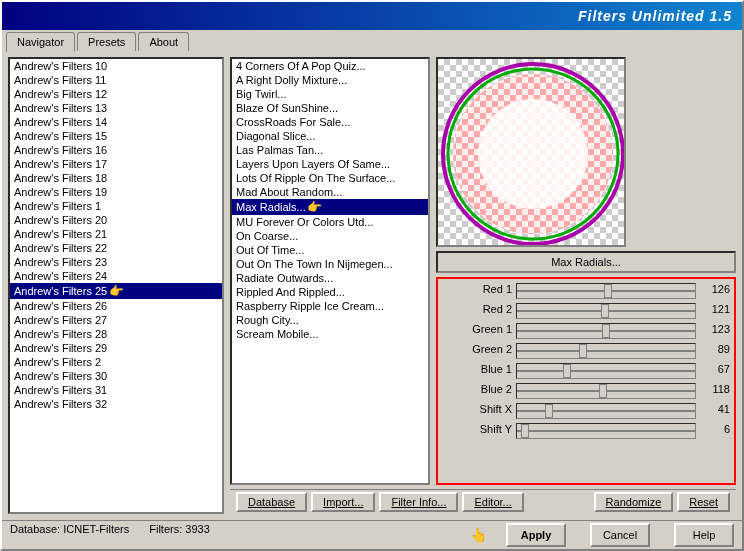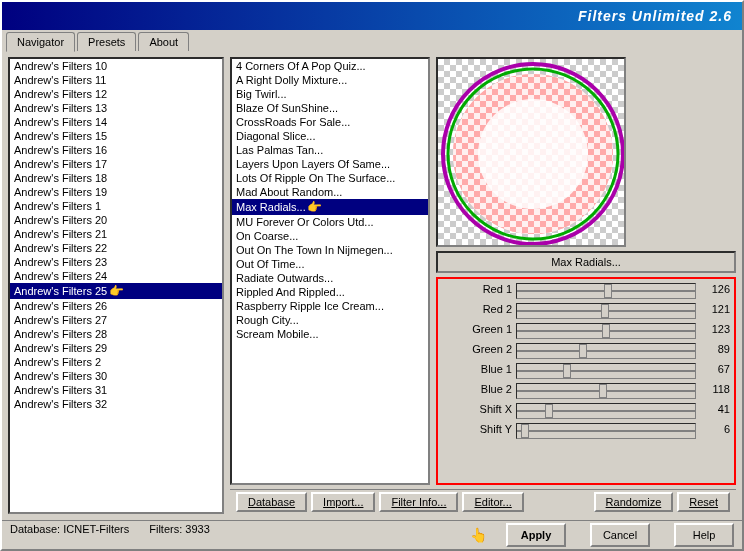--- a/index.html
+++ b/index.html
@@ -311,21 +311,21 @@
       background-size: 12px 12px;
       background-position: 0 0, 0 6px, 6px -6px, -6px 0px;
     }
   </style>
 </head>
 <body>
 
 <div class="window">
 
   <div class="title-bar">
-    <span class="title-bar-text">Filters Unlimited 2.6</span>
+    <span class="title-bar-text">Filters Unlimited 1.5</span>
   </div>
 
   <div class="tab-bar">
     <div class="tab active">
       <span>Navigator</span>
     </div>
     <div class="tab">
       <span>Presets</span>
     </div>
     <div class="tab">
@@ -384,22 +384,22 @@
               <div class="list-item">Las Palmas Tan...</div>
               <div class="list-item">Layers Upon Layers Of Same...</div>
               <div class="list-item">Lots Of Ripple On The Surface...</div>
               <div class="list-item">Mad About Random...</div>
               <div class="list-item selected" style="background: rgb(0, 0, 128); color: rgb(255, 255, 255);">
                 <span>Max Radials...</span> 
                 <span class="arrow-icon" style="color:#d4a017;">👉</span>
               </div>
               <div class="list-item">MU Forever Or Colors Utd...</div>
               <div class="list-item">On Coarse...</div>
+              <div class="list-item">Out Of Time...</div>
               <div class="list-item">Out On The Town In Nijmegen...</div>
-              <div class="list-item">Out Of Time...</div>
               <div class="list-item">Radiate Outwards...</div>
               <div class="list-item">Rippled And Rippled...</div>
               <div class="list-item">Raspberry Ripple Ice Cream...</div>
               <div class="list-item">Rough City...</div>
               <div class="list-item">Scream Mobile...</div>
             </div>
         </div>
 
         <div style="flex:1; display:flex; flex-direction:column; gap:4px;">
 

